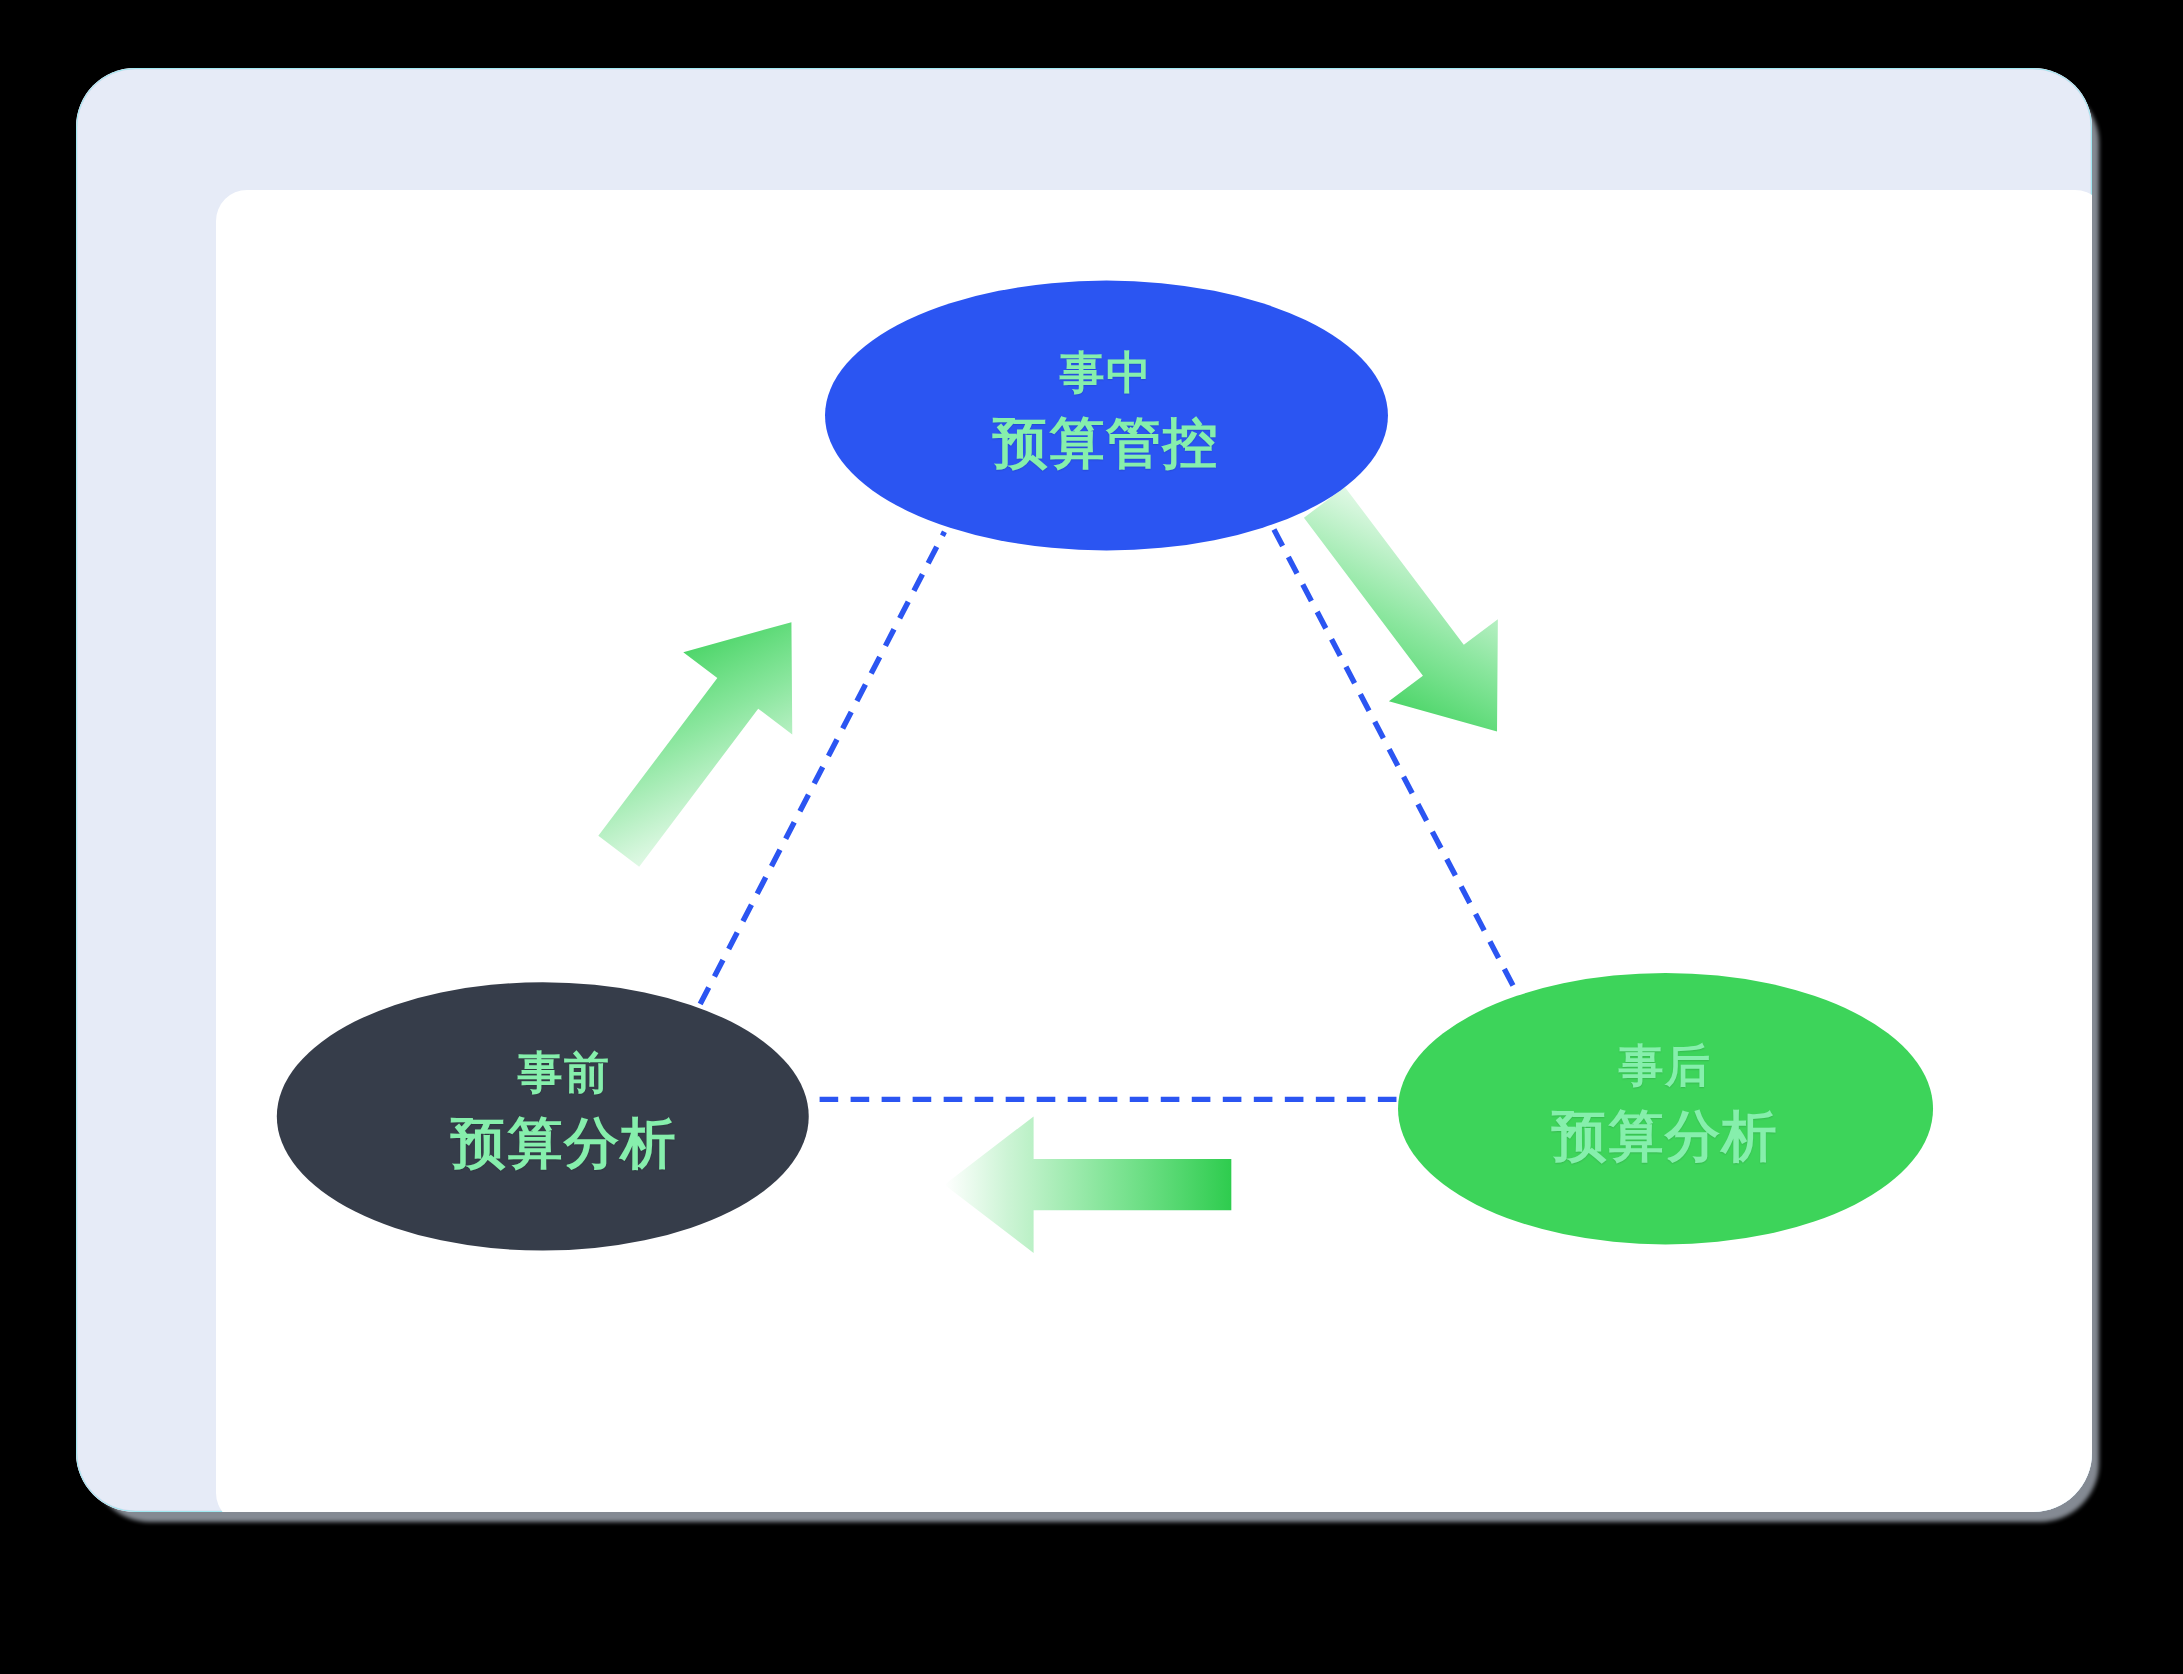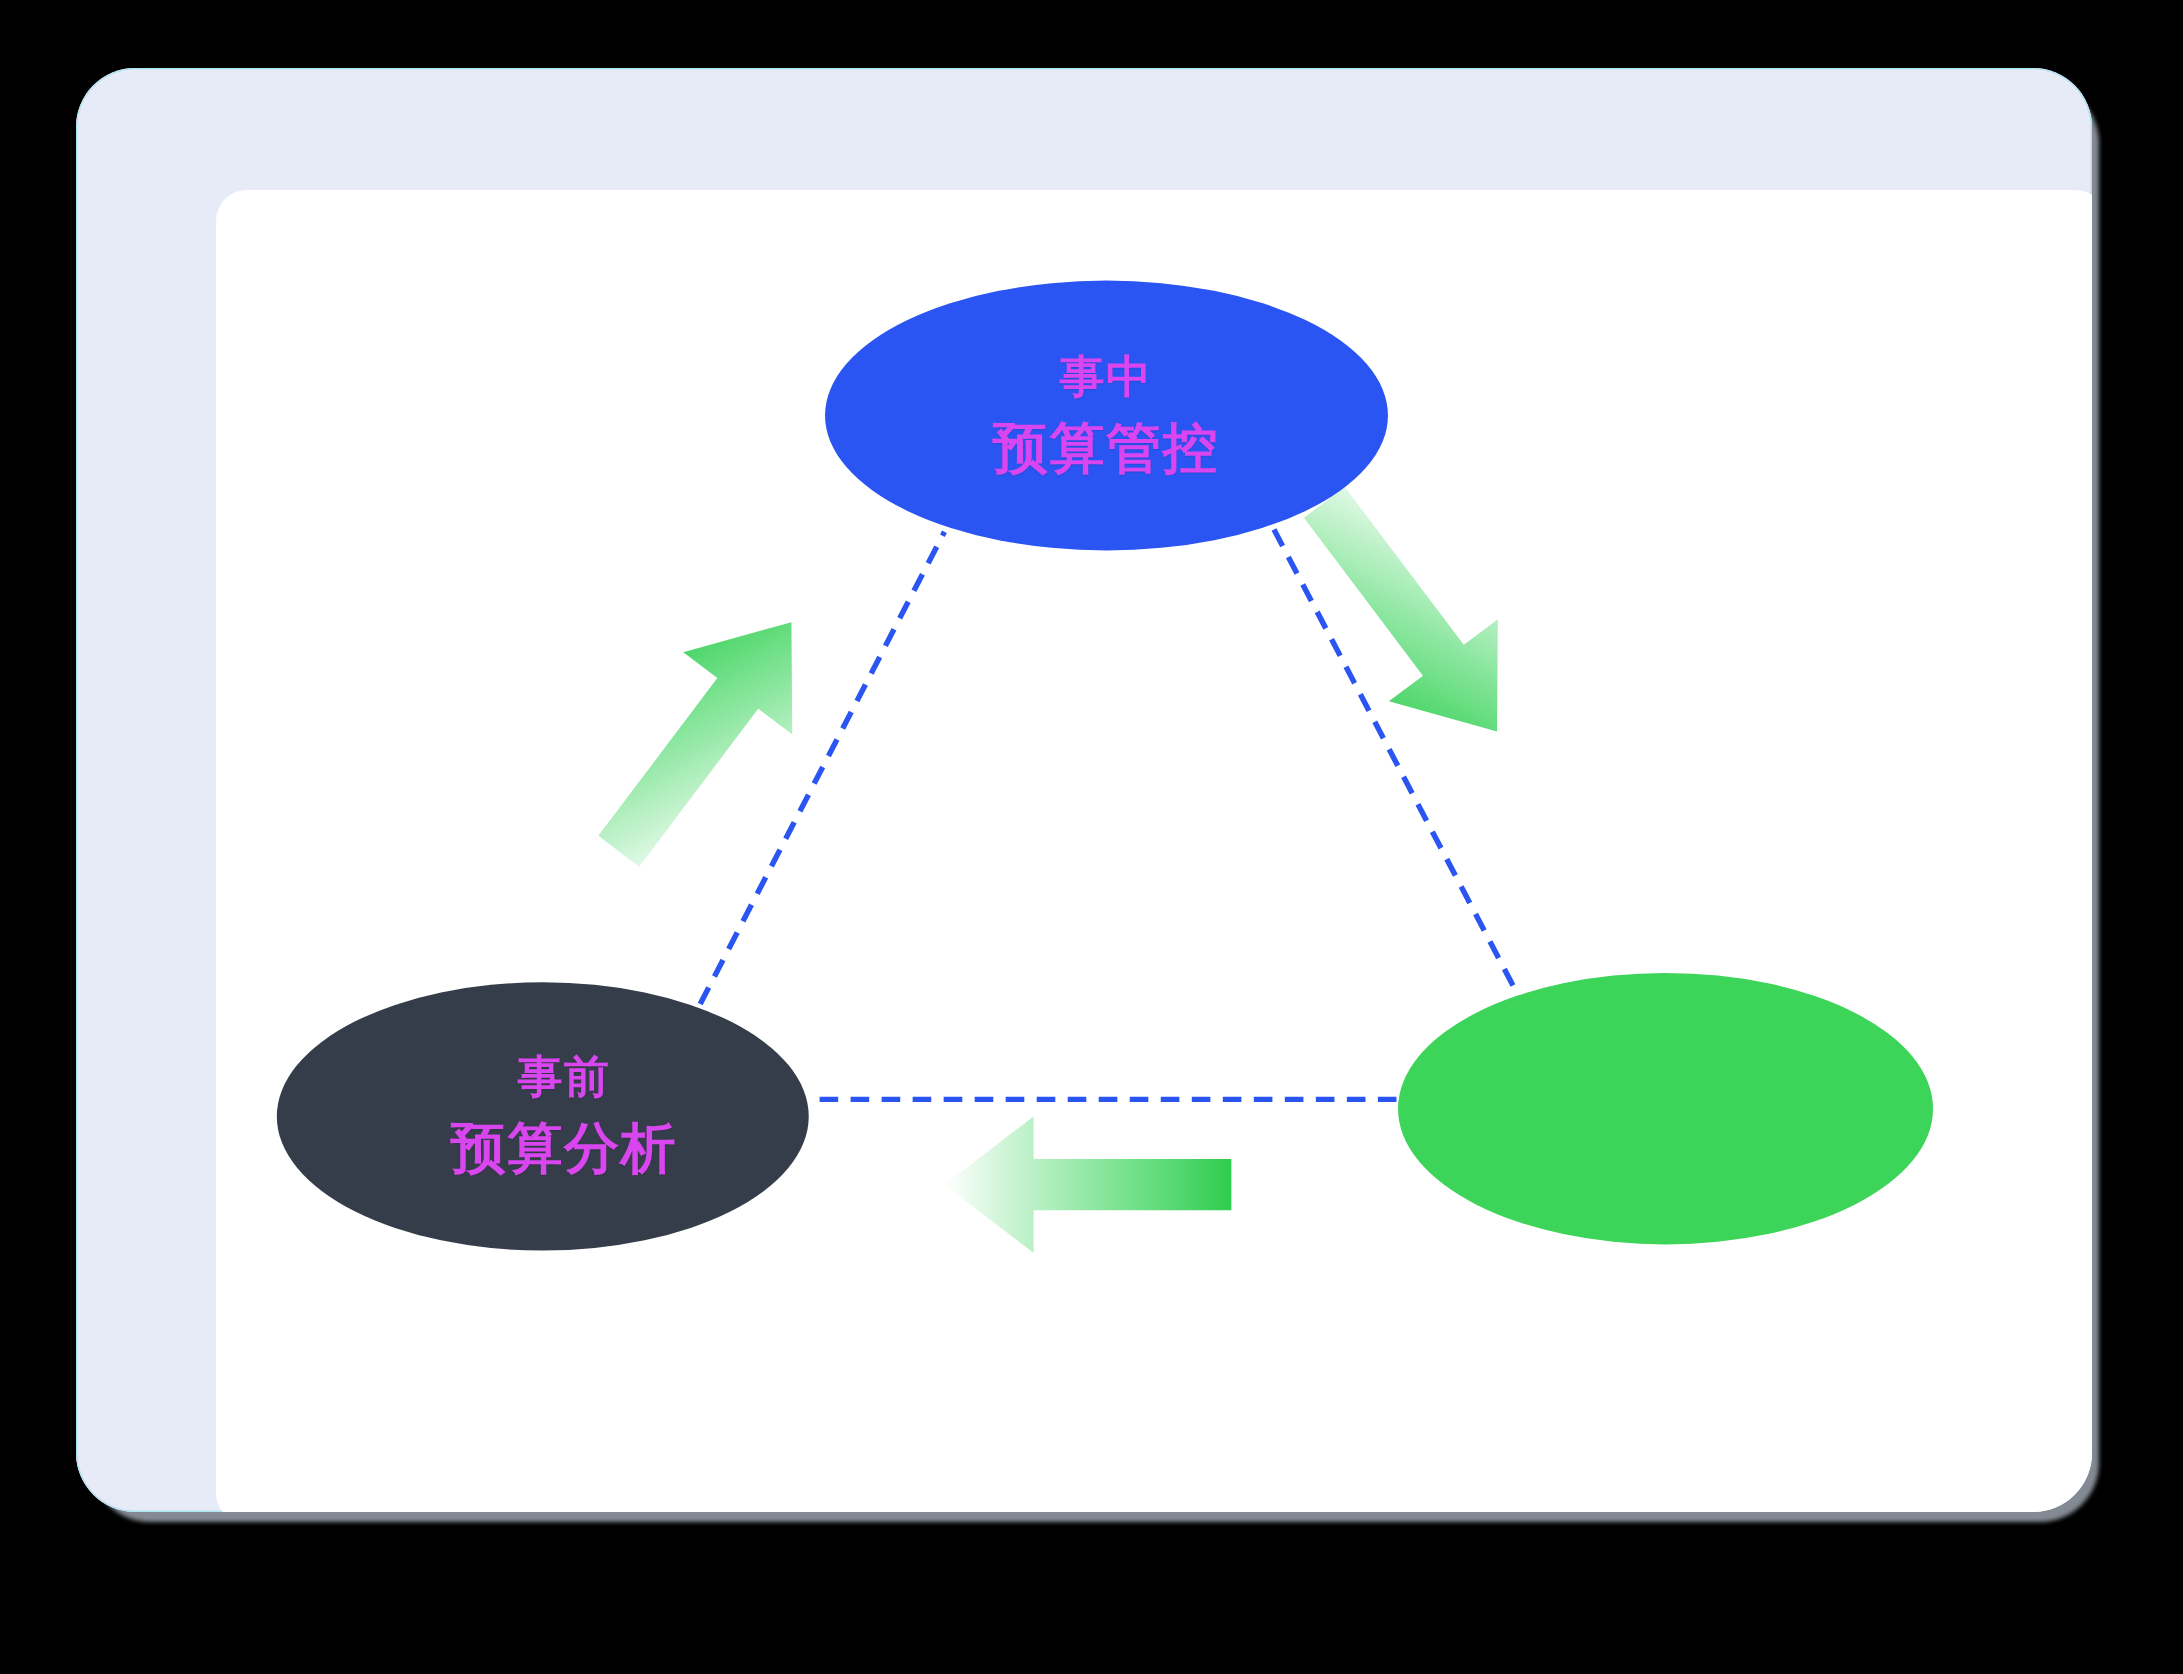--- a/index.html
+++ b/index.html
@@ -55,27 +55,28 @@
     left: 76px; top: 68px;
     width: 2016px; height: 1444px;
   }
   #diagram svg { display: block; width: 2016px; height: 1444px; }
 
   
   .node-label {
     position: absolute;
     transform: translate(-50%, -50%);
     text-align: center;
-    color: #d946ef;
+    color: #86efac;
     font-weight: bold;
     line-height: 1.42;
     letter-spacing: 1.6px;
     white-space: nowrap;
     text-shadow: 0 0.8px 1.6px rgba(0,0,0,.12);
     pointer-events: none;
+    font-family: Liberation Mono, monospace;
   }
   .node-label .l1 { font-size: 45px; display: block; }
   .node-label .l2 { font-size: 55px; display: block; }
 
   #label-center { left: 1106px; top: 416px; }
   #label-left   { left: 564px;  top: 1116px; }
   #label-right  { left: 1665px; top: 1109px; }
 </style>
 </head>
 <body>
@@ -138,15 +139,19 @@
   <div class="node-label" id="label-center">
     <span class="l1">事中</span>
     <span class="l2">预算管控</span>
   </div>
 
   <div class="node-label" id="label-left">
     <span class="l1">事前</span>
     <span class="l2">预算分析</span>
   </div>
 
+  <div class="node-label" id="label-right">
+    <span class="l1">事后</span>
+    <span class="l2">预算分析</span>
+  </div>
 
 </div>
 
 
 </body></html>

